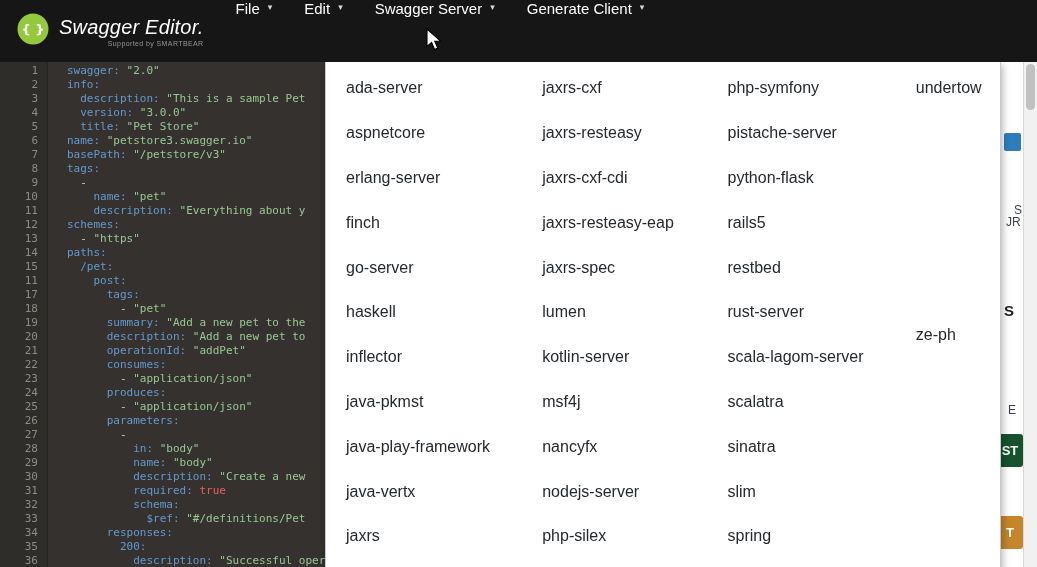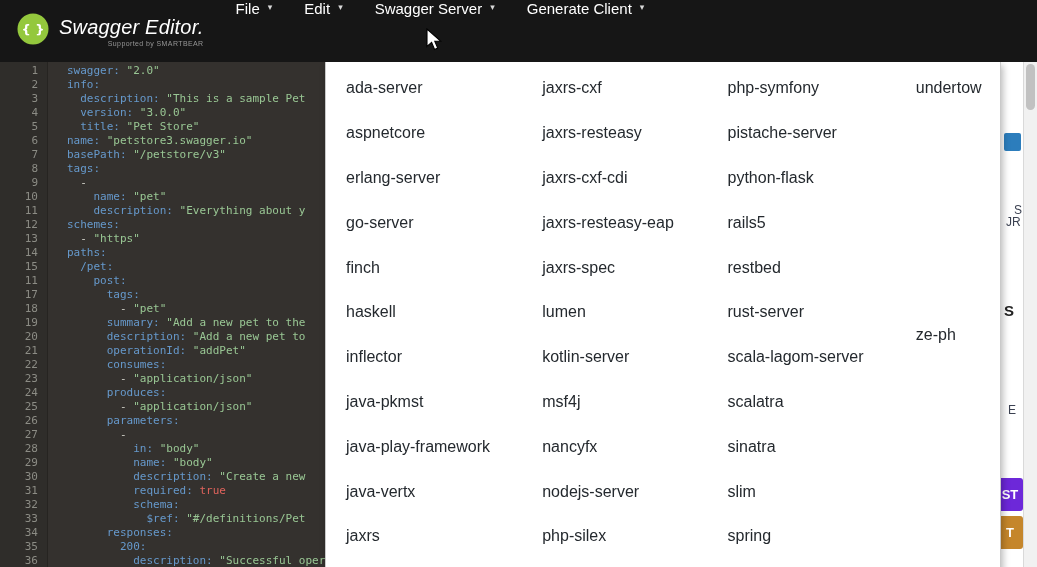--- a/index.html
+++ b/index.html
@@ -41,21 +41,21 @@
                   background:#f1f1f1; border-left:1px solid #d9d9d9; }
   .pv-thumb { position:absolute; top:2px; left:2px; width:9px; height:46px;
               background:#c1c1c1; border-radius:5px; }
   .frag { position:absolute; color:#3b4151; font-size:12px; }
   .frag-b { font-weight:bold; font-size:15px; color:#222; }
   .blue-frag { position:absolute; left:419px; top:71px; width:17px; height:18px;
                background:#2c7dbc; border-radius:2px; }
   .badge { position:absolute; left:412px; width:26px; height:33px; color:#fff;
            font-weight:bold; font-size:13px; display:flex; align-items:center;
            justify-content:center; border-radius:0 3px 3px 0; }
-  .badge-post { top:372px; background:#6d28d9;margin-top:44px; }
+  .badge-post { top:372px; background:#14532d; }
   .badge-put  { top:454px; background:#c5862b; }
 
   
   .dropdown { position:absolute; top:62px; left:325px; width:676px; height:560px;
               background:#fff; border:1px solid #c9c9c9; border-top:none;
               box-shadow:2px 3px 7px rgba(0,0,0,.28);
               display:flex; padding:4px 0 0 20px; z-index:4; }
   .dropdown ul { list-style:none; }
   .dropdown ul li { height:44.8px; display:flex; align-items:center;
                     font-size:16px; color:#24292e; cursor:pointer; }
@@ -193,22 +193,22 @@
     <div class="pv-scrollbar">
       <div class="pv-thumb"></div>
     </div>
   </div>
 
   <div class="dropdown">
     <ul id="col0">
         <li>ada-server</li>
         <li>aspnetcore</li>
         <li>erlang-server</li>
+        <li>finch</li>
         <li>go-server</li>
-        <li>finch</li>
         <li>haskell</li>
         <li>inflector</li>
         <li>java-pkmst</li>
         <li>java-play-framework</li>
         <li>java-vertx</li>
         <li>jaxrs</li>
       </ul>
     <ul id="col1">
         <li>jaxrs-cxf</li>
         <li>jaxrs-resteasy</li>

